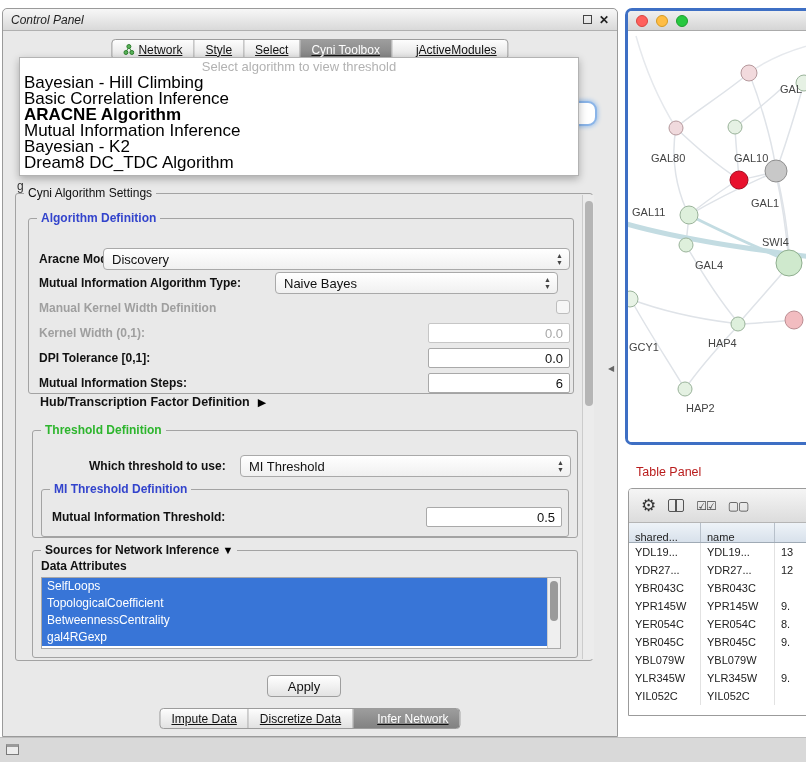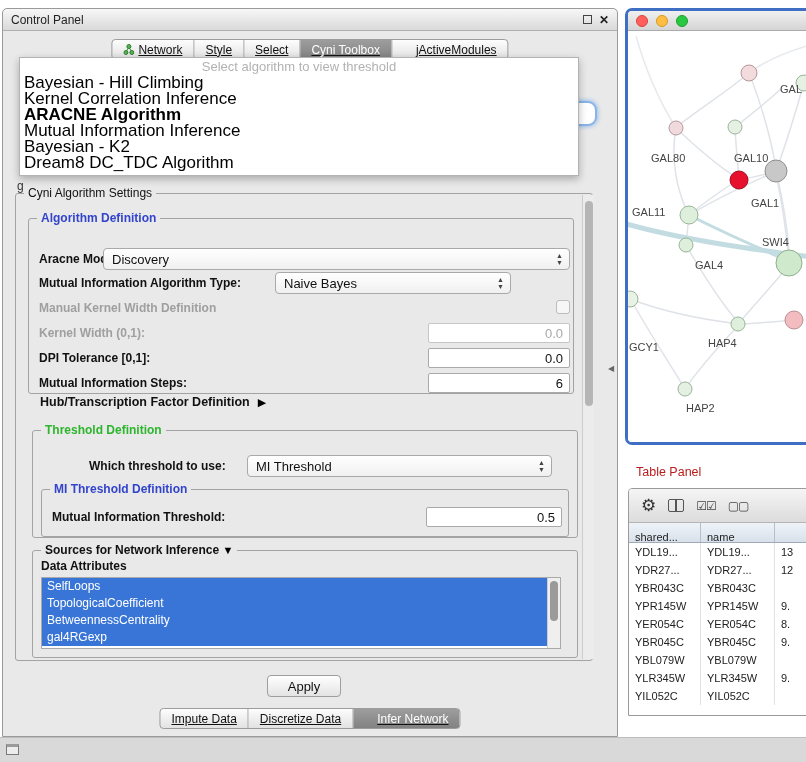--- a/index.html
+++ b/index.html
@@ -5,21 +5,21 @@
   * { box-sizing: border-box; margin: 0; padding: 0; }
   html,body { width:806px; height:762px; overflow:hidden; }
   body { position:relative; background:#ffffff; font-family:"Liberation Sans", sans-serif; color:#111; }
 
   
   .control-panel { position:absolute; left:2px; top:8px; width:616px; height:729px;
     background:#e9e9e9; border:1px solid #9a9a9a; border-radius:5px 5px 0 0; }
   .titlebar { position:absolute; left:0; top:0; width:100%; height:22px;
     background:linear-gradient(#f7f7f7,#d9d9d9); border-bottom:1px solid #b0b0b0;
     border-radius:5px 5px 0 0; display:flex; align-items:center; padding:0 8px; }
-  .titlebar .title { font-size:12px; color:#222; }
+  .titlebar .title { font-size:12px; color:#222;font-style:italic; }
   .win-btns { margin-left:auto; display:flex; align-items:center; gap:7px; }
   .float-ic { width:9px; height:9px; border:1.5px solid #444; display:inline-block; }
   .close-ic { font-size:12px; font-weight:bold; color:#222; line-height:10px; cursor:default; }
 
   
   .seg { position:absolute; left:50%; transform:translateX(-50%); display:flex;
     border:1px solid #9c9c9c; border-radius:4px; overflow:hidden; height:21px;
     background:linear-gradient(#fdfdfd,#e2e2e2); font-size:12px;text-decoration:underline; }
   .seg .seg-item { display:flex; align-items:center; gap:4px; padding:0 11px;
     border-right:1px solid #ababab; white-space:nowrap; color:#111; }
@@ -170,21 +170,21 @@
         <span>jActiveModules</span>
       </div>
     </div>
 
   <div class="combo-fragment"></div>
 
   <div class="algo-popup">
     <div class="popup-placeholder">Select algorithm to view threshold</div>
     <div>
         <div class="popup-item">Bayesian - Hill Climbing</div>
-        <div class="popup-item">Kernel Correlation Inference</div>
+        <div class="popup-item">Basic Correlation Inference</div>
         <div class="popup-item sel">ARACNE Algorithm</div>
         <div class="popup-item">Mutual Information Inference</div>
         <div class="popup-item">Bayesian - K2</div>
         <div class="popup-item">Dream8 DC_TDC Algorithm</div>
       </div>
   </div>
 
   <span class="frag">g...</span>
 
   <div class="group settings">
@@ -196,21 +196,21 @@
       <span class="lbl" style="left:10px;top:33px">Aracne Mode:</span>
       <div class="combo" style="left:74px;top:29px;width:467px">
         <span>Discovery</span>
         <span class="arrows">
             <span>▲</span>
             <span>▼</span>
           </span>
       </div>
 
       <span class="lbl" style="left:10px;top:57px">Mutual Information Algorithm Type:</span>
-      <div class="combo" style="left:246px;top:53px;width:236px">
+      <div class="combo" style="left:246px;top:53px;width:283px">
         <span>Naive Bayes</span>
         <span class="arrows">
             <span>▲</span>
             <span>▼</span>
           </span>
       </div>
 
       <span class="lbl disabled" style="left:10px;top:82px">Manual Kernel Width Definition</span>
       <span class="checkbox" style="left:527px;top:81px"></span>
 
@@ -232,21 +232,21 @@
 
     <div class="hub-row">
       <span class="hlbl">Hub/Transcription Factor Definition</span>
       <span class="tri">▶</span>
     </div>
 
     <div class="group thresh">
       <span class="gtitle green">Threshold Definition</span>
 
       <span class="lbl" style="left:56px;top:28px">Which threshold to use:</span>
-      <div class="combo" style="left:214px;top:24px;width:305px">
+      <div class="combo" style="left:207px;top:24px;width:331px">
         <span>MI Threshold</span>
         <span class="arrows">
             <span>▲</span>
             <span>▼</span>
           </span>
       </div>
 
       <div class="group migroup">
         <span class="gtitle blue">MI Threshold Definition</span>
         <span class="lbl" style="left:10px;top:20px">Mutual Information Threshold:</span>

